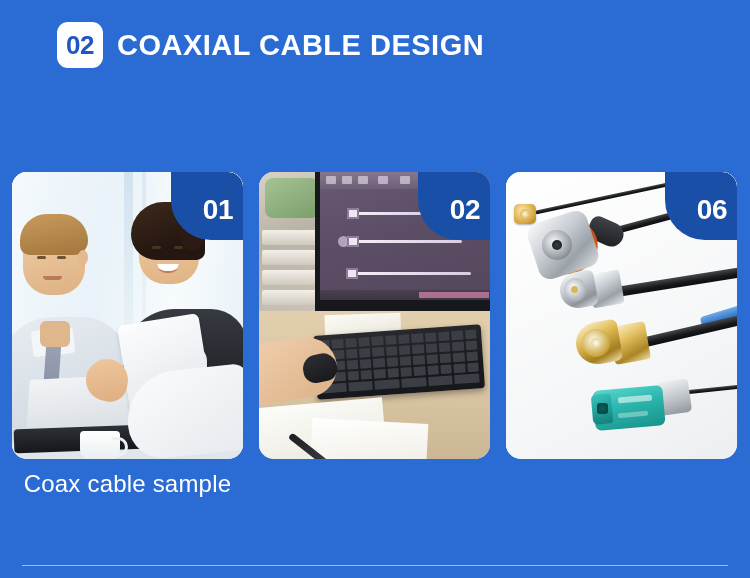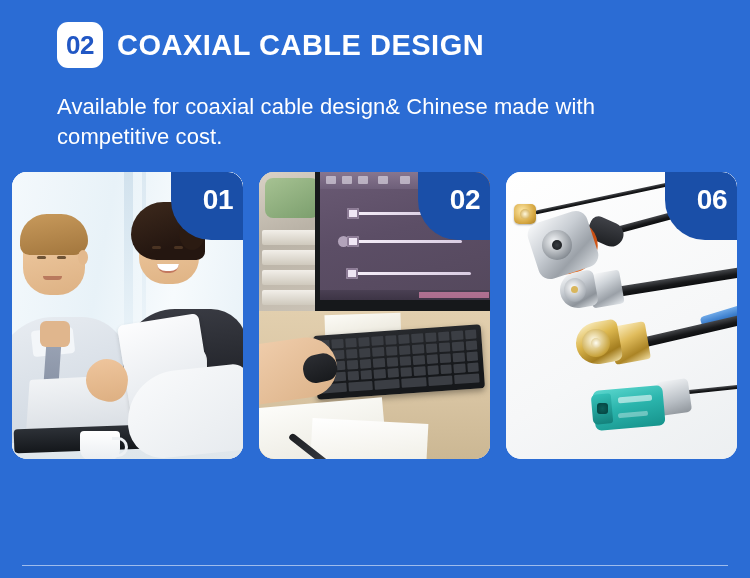--- a/index.html
+++ b/index.html
@@ -71,21 +71,21 @@
   .card-badge {
     position:absolute;
     right:0; top:0;
     width:72px; height:68px;
     background:#1a4fa8;
     border-bottom-left-radius:40px;
     border-top-right-radius:15px;
     display:flex;
     align-items:flex-start;
     justify-content:flex-end;
-    padding:12px 10px 0 0;
+    padding:22px 10px 0 0;
     color:#ffffff;
     font-size:28px;
     font-weight:bold;
     letter-spacing:-0.5px;
     z-index:5;
   }
 
   
   .captions {
     position:absolute;
@@ -518,21 +518,20 @@
 </head>
 <body>
 
 <div class="header">
 
   <div class="title-row">
     <div class="num-badge">02</div>
     <div class="section-title">COAXIAL CABLE DESIGN</div>
   </div>
 
-  <div class="subtitle">Available for coaxial cable design&amp; Chinese made with competitive cost.</div>
 </div>
 
 <div class="cards">
 
   <div class="card">
     <div class="card-photo">
       <div class="p1">
         <div class="window"></div>
         <div class="blind b1"></div>
         <div class="blind b2"></div>
@@ -714,15 +713,16 @@
         <div class="fakra-slot2"></div>
         <div class="fakra-front"></div>
         <div class="fakra-hole"></div>
       </div>
     </div>
     <div class="card-badge">06</div>
   </div>
 </div>
 
 <div class="captions">
+  <div class="caption">Coax cable sample</div>
 </div>
 
 <div class="bottom-rule"></div>
 
 </body></html>

